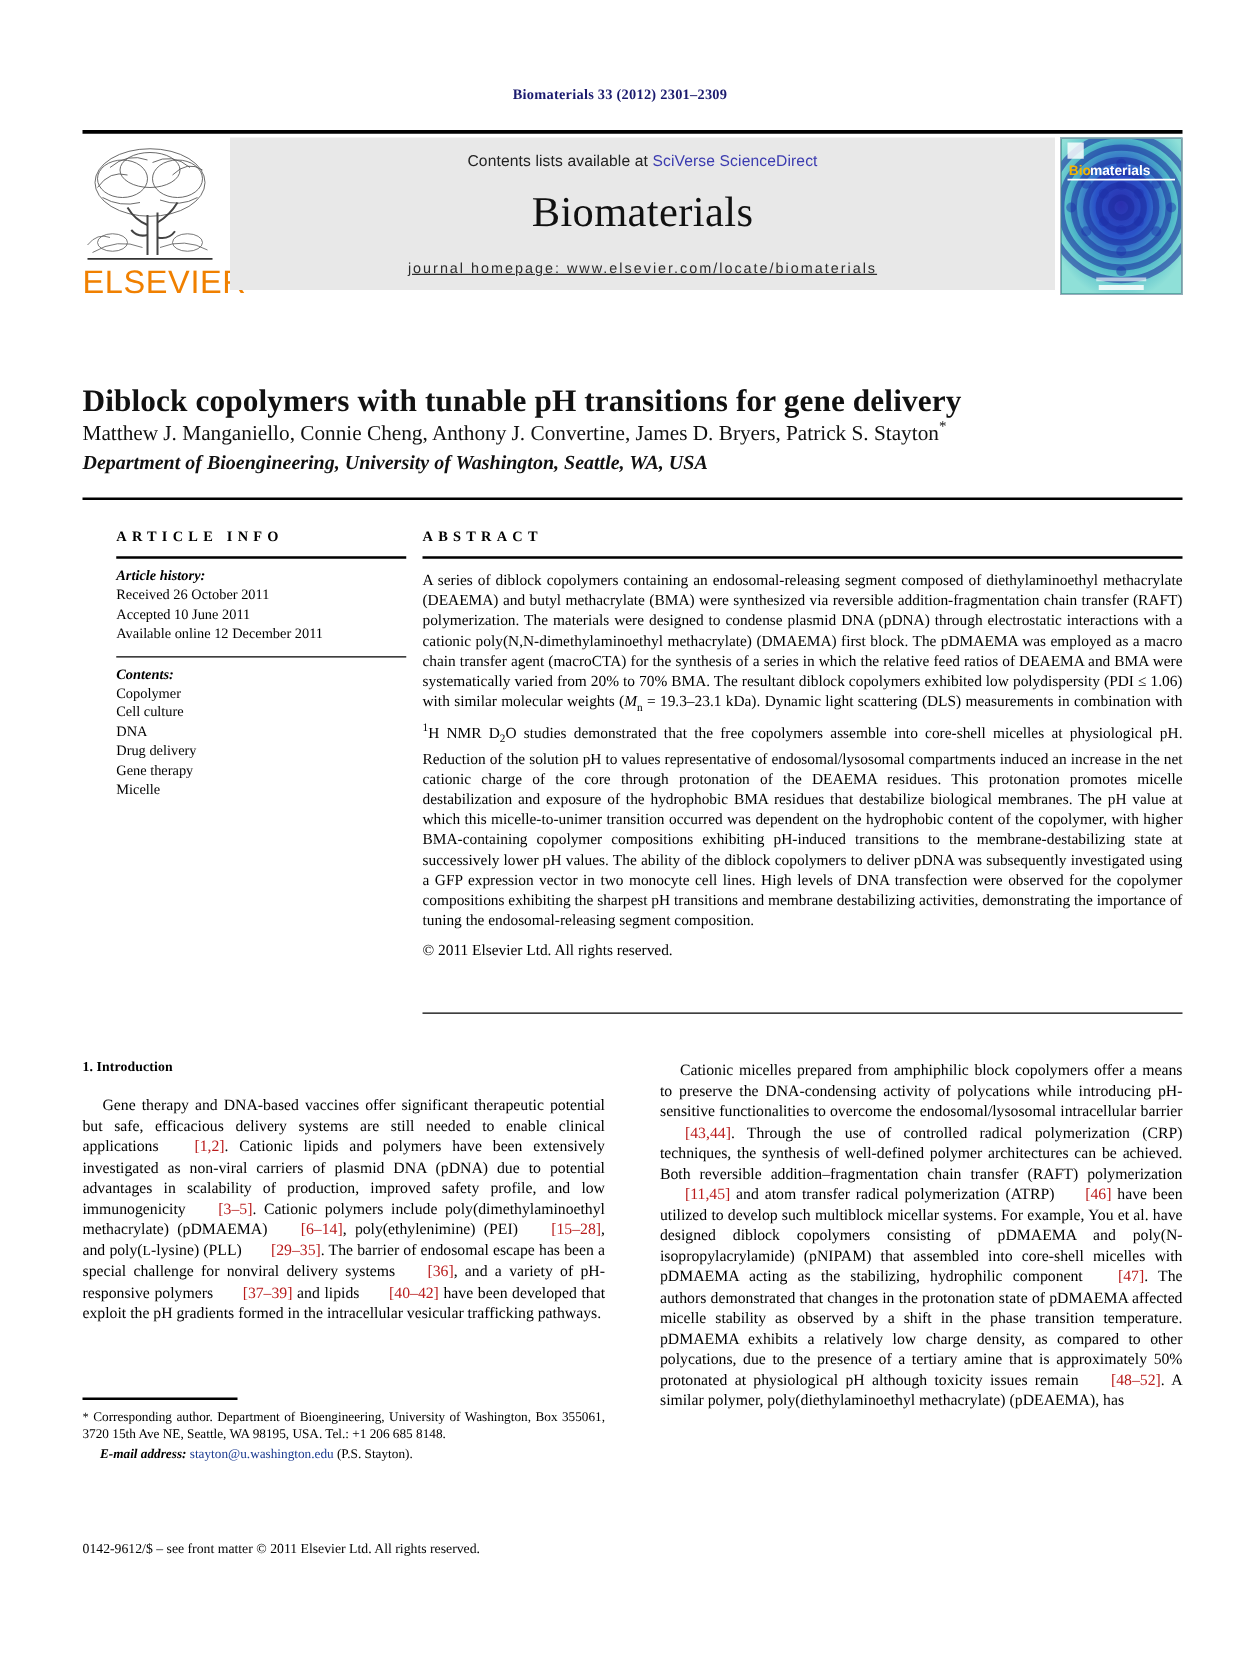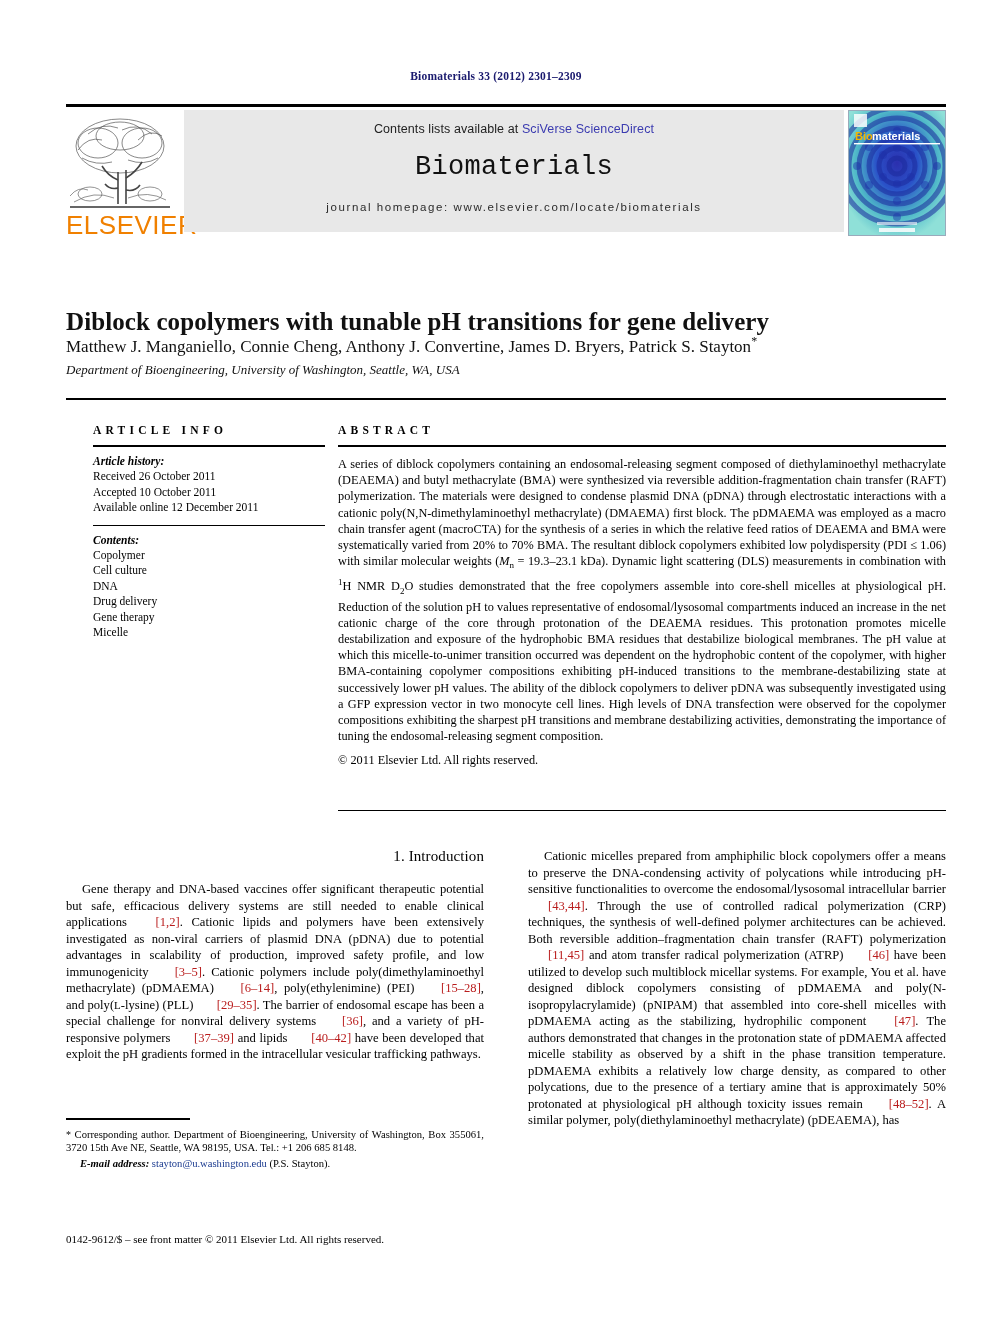--- a/index.html
+++ b/index.html
@@ -75,32 +75,33 @@
     font-family: "Liberation Sans", sans-serif;
     font-size: 12.5px;
     color: #222;
     letter-spacing: .1px;
   }
   .mh-contents .link {
     color: #3b3bb0;
   }
   .mh-journal {
     margin-top: 16px;
-    font-family: Liberation Mono, monospace;
-    font-size: 27px;
+    font-family: Liberation Serif, serif;
+    font-size: 34px;
     color: #111;
     letter-spacing: .3px;
     text-align: right;
   }
   .mh-home {
     margin-top: 19px;
     font-family: "Liberation Sans", sans-serif;
     font-size: 11.5px;
     color: #2b2b2b;
     letter-spacing: 1.6px;
+    text-decoration: underline;
   }
   .mh-cover {
     position: absolute;
     top: 6px;
     left: 782px;
     width: 98px;
     height: 126px;
     border: 1px solid #9ab;
     box-sizing: border-box;
     overflow: hidden;
@@ -143,23 +144,23 @@
     font-size: 17px;
     line-height: 22px;
     color: #111;
   }
   .authors .star { font-size: 12px; vertical-align: super; }
   .affil {
     position: absolute;
     top: 362px;
     left: 66px;
     width: 880px;
-    font-size: 13px;
+    font-size: 16px;
     font-style: italic;
-    font-weight: normal;
+    font-weight: bold;
     color: #111;
   }
 
   
   .band-top-rule {
     position: absolute;
     top: 398px;
     left: 66px;
     width: 880px;
     height: 2px;
@@ -241,25 +242,24 @@
   }
   .col {
     position: absolute;
     top: 0;
     width: 418px;
   }
   .col.left  { left: 0; }
   .col.right { left: 462px; }
 
   .sechead {
-    font-size: 15px;
-    font-weight: normal;
+    font-size: 11px;
+    font-weight: bold;
     margin: 0 0 16px 0;
     letter-spacing: .1px;
-    text-align: right;
   }
   .para {
     font-size: 12.6px;
     line-height: 16.5px;
     text-align: justify;
     text-indent: 16px;
     margin: 0;
   }
   .ref { color: #b91c1c; padding-left: 20px; }
   .sc { font-variant: small-caps; font-size: 11px; }
@@ -405,21 +405,21 @@
   <div class="authors"><span>Matthew J. Manganiello, Connie Cheng, Anthony J. Convertine, James D. Bryers, Patrick S. Stayton</span><span class="star">*</span></div>
   <div class="affil">Department of Bioengineering, University of Washington, Seattle, WA, USA</div>
 
   <div class="band-top-rule"></div>
 
   <div class="infocol">
     <div class="colhead">ARTICLE INFO</div>
     <div class="rule"></div>
     <div class="lbl">Article history:</div>
     <div class="ln">Received 26 October 2011</div>
-    <div class="ln">Accepted 10 October 2011</div>
+    <div class="ln">Accepted 10 June 2011</div>
     <div class="ln">Available online 12 December 2011</div>
     <div class="rule thin"></div>
     <div class="kwblock">
       <div class="lbl">Contents:</div>
       <div class="ln">Copolymer</div>
       <div class="ln">Cell culture</div>
       <div class="ln">DNA</div>
       <div class="ln">Drug delivery</div>
       <div class="ln">Gene therapy</div>
       <div class="ln">Micelle</div>

